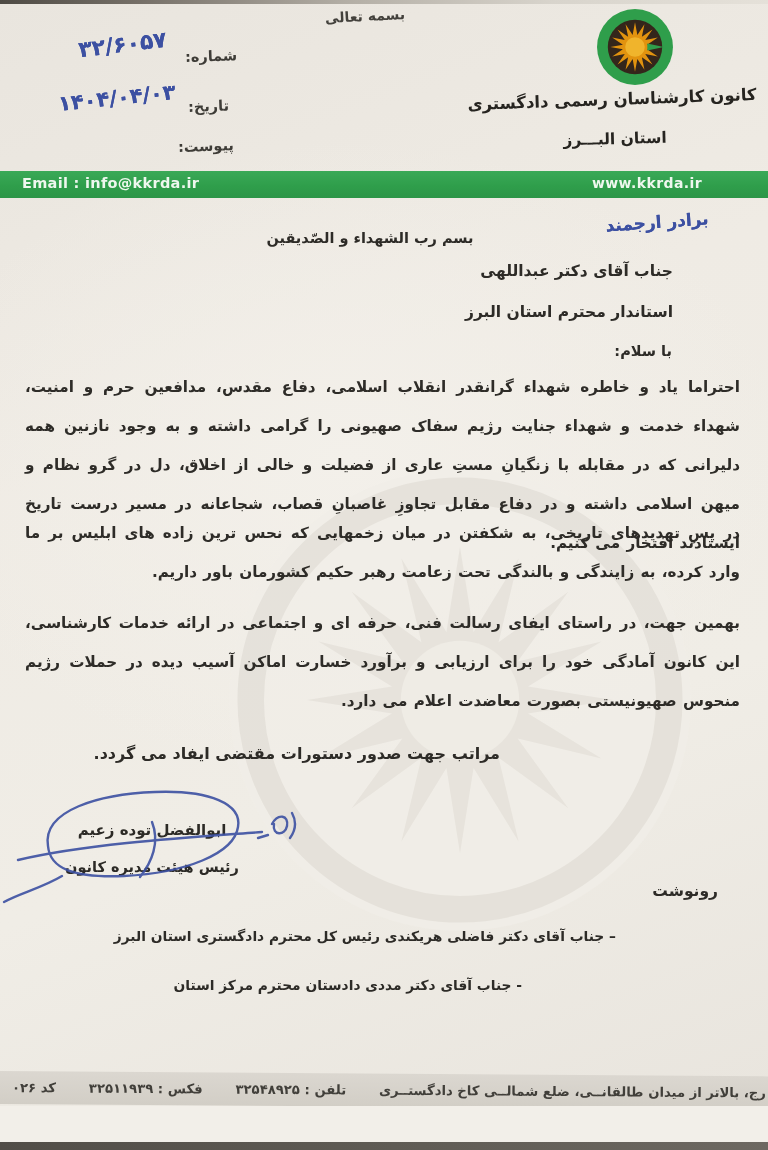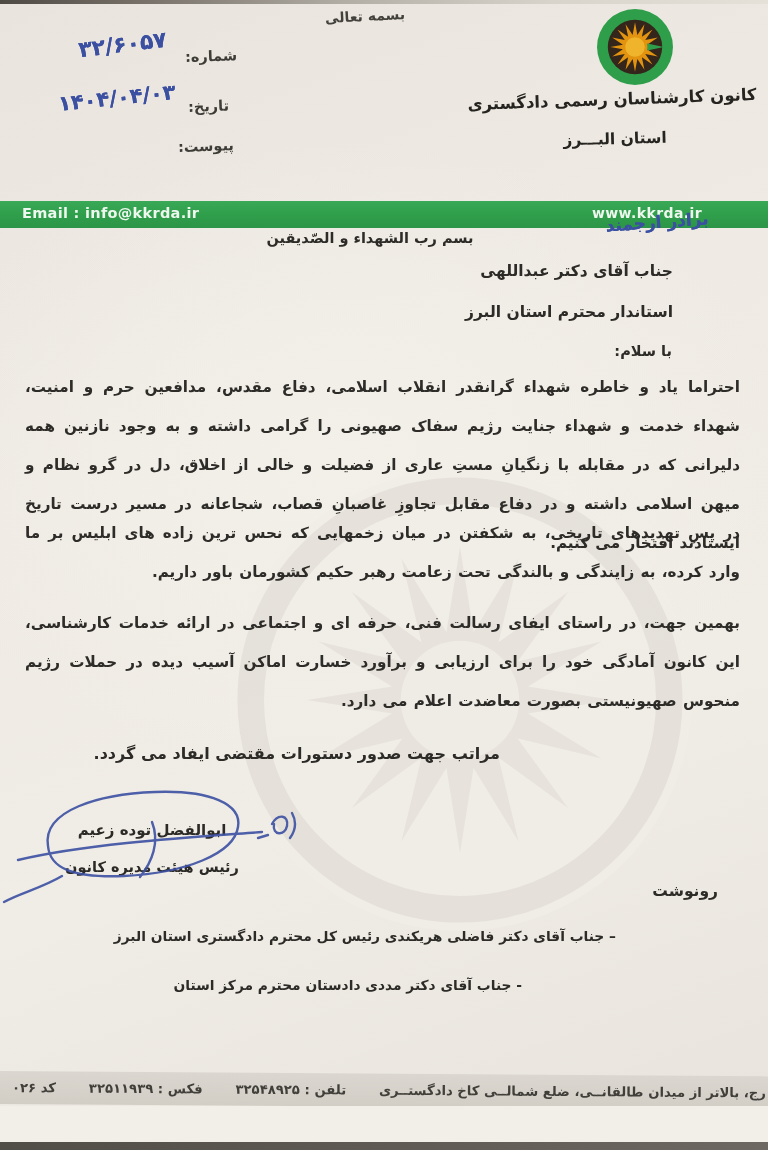--- a/index.html
+++ b/index.html
@@ -28,21 +28,21 @@
         color:#262420;transform:rotate(-1.5deg);}
   .meta-label{font-size:14.5px;font-weight:600;color:#3e3c37;transform:rotate(-2deg);}
   .lab-number{top:48px;left:185px;width:55px;text-align:left;}
   .lab-date{top:98px;left:188px;width:52px;text-align:left;}
   .lab-attach{top:138px;left:178px;width:62px;text-align:left;}
   .hw{color:#3c50a2;text-shadow:0 0 .5px #3c50a2;font-weight:600;}
   .hw-number{top:32px;left:55px;width:135px;font-size:22px;transform:rotate(-7deg);text-align:center;}
   .hw-date{top:86px;left:42px;width:150px;font-size:21px;transform:rotate(-6deg);text-align:center;}
 
   .banner{top:171px;left:0;width:768px;height:27px;
-          background:linear-gradient(180deg,#3aa957 0%,#2f9e4b 55%,#2c9547 100%);margin-top:30px;}
+          background:linear-gradient(180deg,#3aa957 0%,#2f9e4b 55%,#2c9547 100%);}
   .banner .email{position:absolute;left:22px;top:4px;font-size:14.5px;font-weight:bold;
           color:#eef7ee;letter-spacing:.3px;}
   .banner .site{position:absolute;right:66px;top:4px;font-size:14px;font-weight:bold;
           color:#eef7ee;letter-spacing:.4px;}
 
   
   .watermark{top:455px;left:215px;width:490px;height:490px;opacity:.85;pointer-events:none;}
 
   
   .heading{top:218px;left:245px;width:250px;text-align:center;font-size:14.5px;font-weight:bold;margin-top:12px;}

